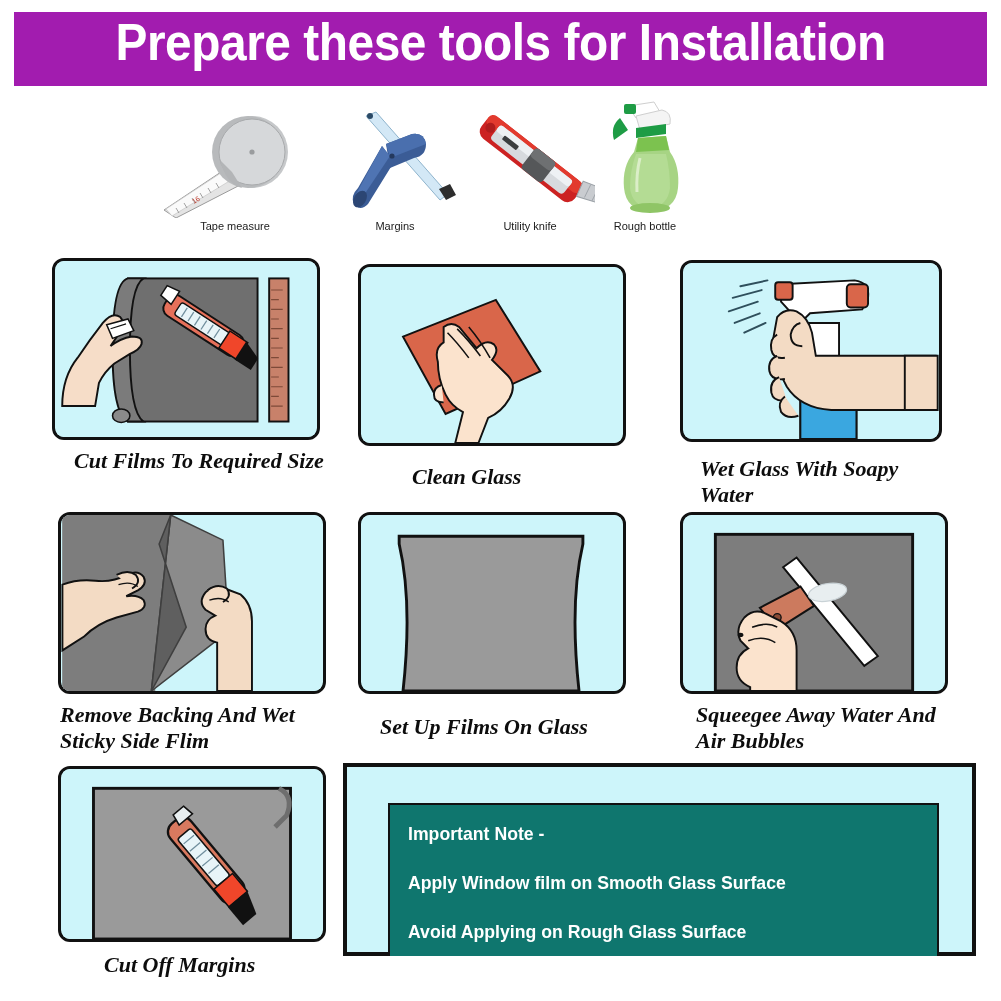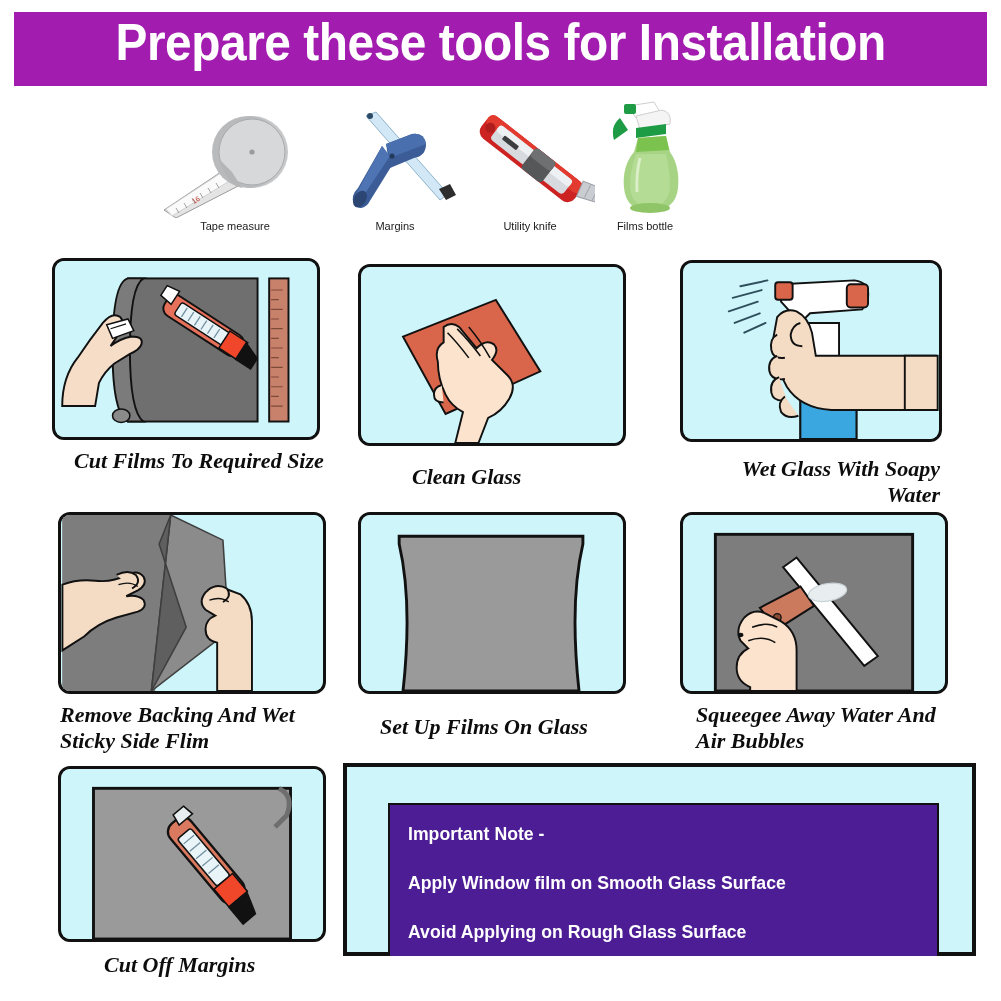--- a/index.html
+++ b/index.html
@@ -92,21 +92,21 @@
     background: #cdf5fa;
     border: 4px solid #111111;
   }
   #note-inner {
     position: absolute;
     left: 41px;
     top: 36px;
     width: 551px;
     height: 153px;
     box-sizing: border-box;
-    background: #4c1d95;
+    background: #0f766e;
     border: 2px solid #111111;
     border-bottom: none;
     padding: 18px 0 0 18px;
   }
   .note-line {
     color: #ffffff;
     font-family: "Liberation Sans Narrow", "Liberation Sans", sans-serif;
     font-weight: bold;
     font-size: 19px;
     transform: scaleX(0.93);
@@ -212,21 +212,21 @@
           <path d="M 56 28 L 86 24 L 86 34 L 56 38 Z" fill="#1e9c45"></path>
 
           <path d="M 58 38 L 86 36 L 90 52 Q 100 66 98 88 Q 96 110 70 112 Q 46 110 44 88 Q 42 66 54 52 Z" fill="#9fd07a" opacity="0.92"></path>
           <path d="M 58 38 L 86 36 L 89 50 L 56 52 Z" fill="#7cc24f"></path>
           <path d="M 56 54 Q 50 70 50 88 Q 52 106 70 108 Q 88 106 90 88 Q 90 70 86 54 Z" fill="#b6dd96" opacity="0.85"></path>
           <path d="M 60 58 Q 56 74 57 92" stroke="#dff0cd" stroke-width="3" fill="none" opacity="0.9"></path>
           <ellipse cx="70" cy="108" rx="20" ry="5" fill="#8fc566"></ellipse>
         </g>
       </svg>
     </div>
-    <div class="tool-label">Films bottle</div>
+    <div class="tool-label">Rough bottle</div>
   </div>
 
 
 </div>
 
 <div class="panel" style="left:52px; top:258px; width:268px; height:182px;">
   <svg class="fill-svg" viewBox="0 0 268 182">
     <rect x="0" y="0" width="268" height="182" fill="#cdf5fa"></rect>
 
     <rect x="74" y="18" width="134" height="148" fill="#6f6f6f" stroke="#111" stroke-width="2"></rect>
@@ -316,21 +316,21 @@
       <path d="M 96 74 Q 88 78 90 90 Q 92 100 104 98"></path>
       <path d="M 96 96 Q 86 100 88 112 Q 90 122 104 120"></path>
       <path d="M 98 118 Q 88 122 90 134 Q 92 144 106 142"></path>
       <path d="M 104 138 Q 96 144 100 154 Q 106 162 118 158"></path>
     </g>
     <path d="M 120 62 Q 112 64 110 74 Q 110 86 122 86" fill="#f3dbc4" stroke="#111" stroke-width="2"></path>
 
     <path d="M 228 96 L 262 96 L 262 152 L 228 152 Z" fill="#f3dbc4" stroke="#111" stroke-width="2"></path>
   </svg>
 </div>
-<div class="caption" style="left:700px; top:456px; width:240px;text-align:right;">Wet Glass With Soapy Water</div>
+<div class="caption" style="left:700px; top:456px; width:240px;">Wet Glass With Soapy Water</div>
 
 <div class="panel" style="left:58px; top:512px; width:268px; height:182px;">
   <svg class="fill-svg" viewBox="0 0 268 182">
     <rect x="0" y="0" width="268" height="182" fill="#cdf5fa"></rect>
 
     <polygon points="0,0 112,0 92,182 0,182" fill="#7d7d7d"></polygon>
     <rect x="0" y="0" width="96" height="182" fill="#7d7d7d"></rect>
 
     <polygon points="112,0 92,182 172,120 166,26" fill="#8b8b8b" stroke="#3f3f3f" stroke-width="1.6"></polygon>
     <polygon points="112,0 92,182 128,116 100,30" fill="#5f5f5f" stroke="#3f3f3f" stroke-width="1.6"></polygon>

